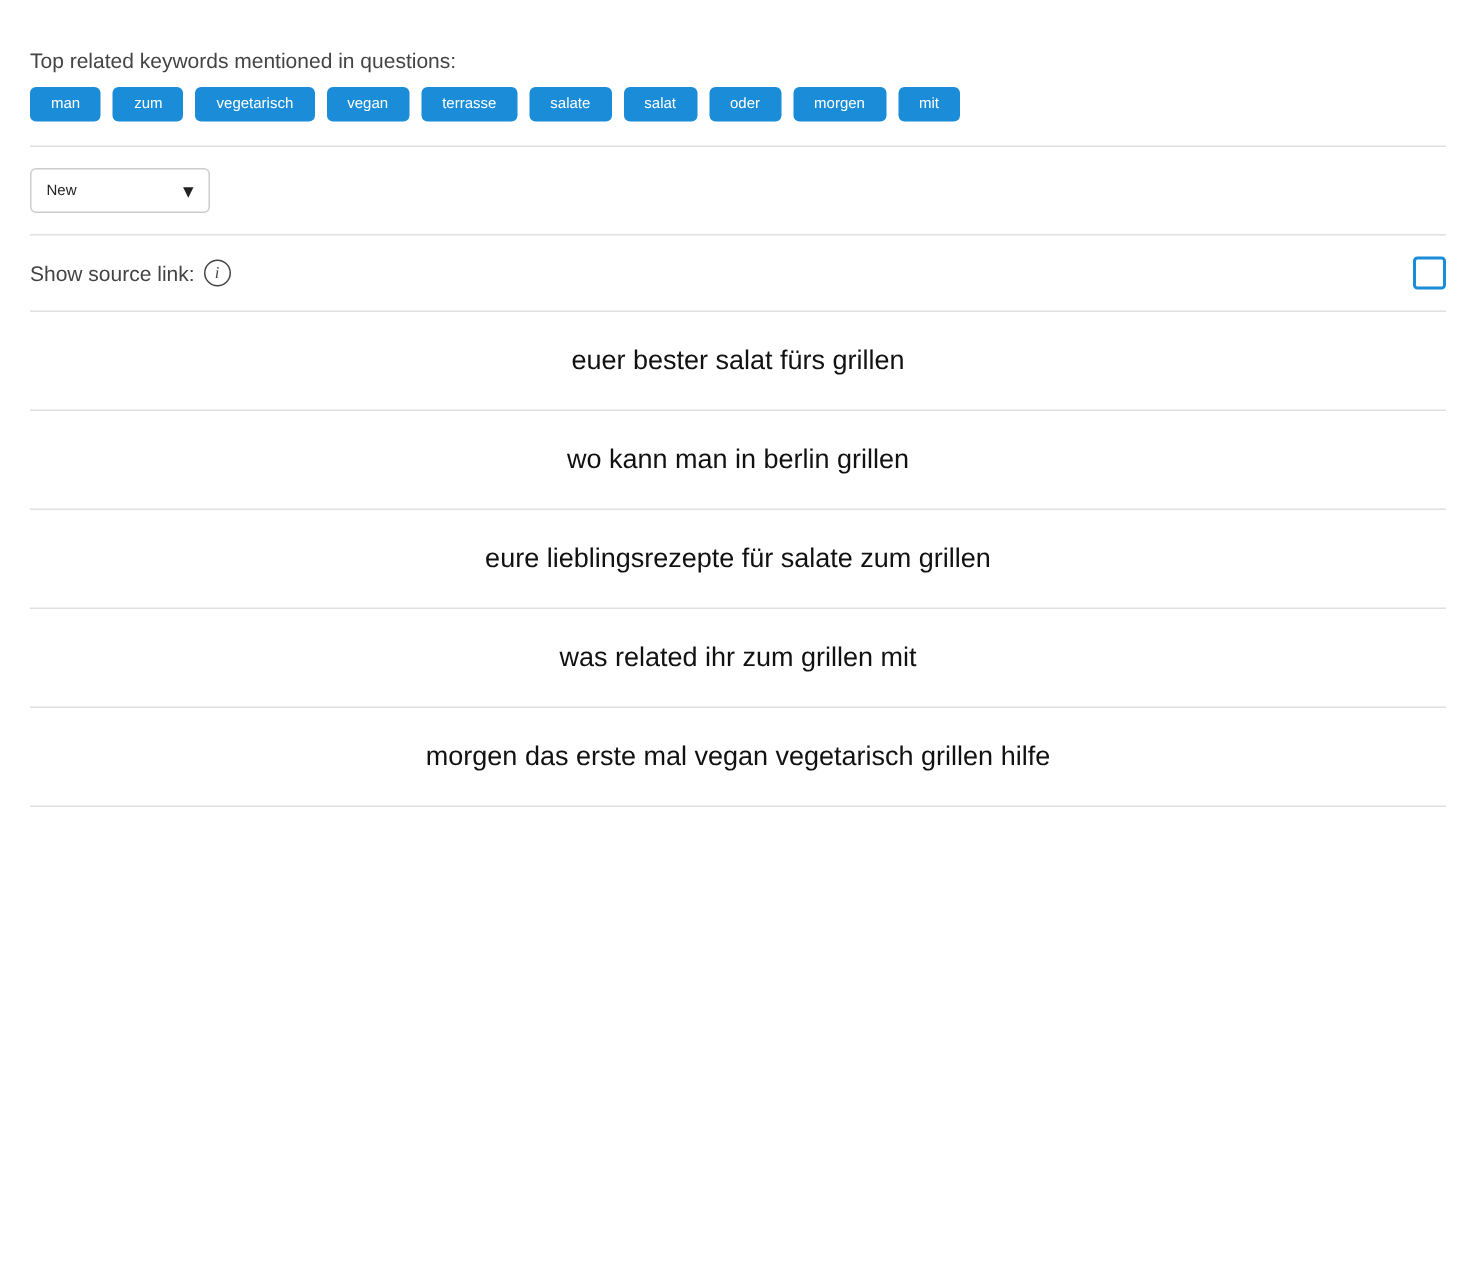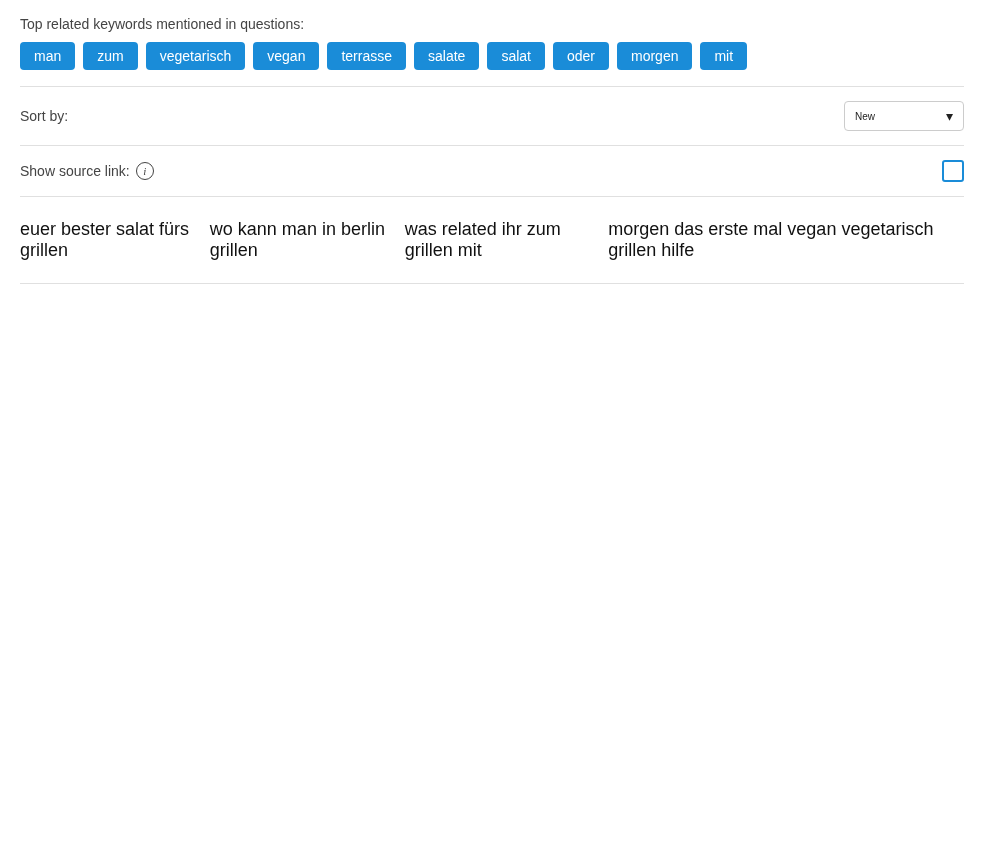--- a/index.html
+++ b/index.html
@@ -10,21 +10,21 @@
 
     body {
       font-family: Arial, sans-serif;
       background: #ffffff;
       color: #222222;
       width: 984px;
       min-height: 853px;
     }
 
     .container {
-      padding: 16px 20px;
+      padding: 32px 20px;
     }
 
     .keywords-section {
       padding-bottom: 16px;
       border-bottom: 1px solid #e0e0e0;
     }
 
     .keywords-title {
       font-size: 14px;
       color: #444;
@@ -35,21 +35,21 @@
       display: flex;
       flex-wrap: wrap;
       gap: 8px;
     }
 
     .keyword-tag {
       background-color: #1a8cd8;
       color: #ffffff;
       padding: 6px 14px;
       border-radius: 4px;
-      font-size: 14px;
+      font-size: 10px;
       cursor: pointer;
     }
 
     .sort-section {
       display: flex;
       align-items: center;
       padding: 14px 0;
       border-bottom: 1px solid #e0e0e0;
     }
 
@@ -116,21 +116,22 @@
       width: 22px;
       height: 22px;
       border: 2px solid #1a8cd8;
       border-radius: 3px;
       background: #fff;
       cursor: pointer;
     }
 
     .questions-list {
       display: flex;
-      flex-direction: row;
+      flex-direction: column;
+      text-align: center;
     }
 
     .question-item {
       padding: 22px 0;
       border-bottom: 1px solid #e0e0e0;
       font-size: 18px;
       color: #111;
       cursor: pointer;
     }
   </style>
@@ -150,36 +151,36 @@
         <span class="keyword-tag">terrasse</span>
         <span class="keyword-tag">salate</span>
         <span class="keyword-tag">salat</span>
         <span class="keyword-tag">oder</span>
         <span class="keyword-tag">morgen</span>
         <span class="keyword-tag">mit</span>
       </div>
   </div>
 
   <div class="sort-section">
-    <span class="sort-label">Sort by:</span>
     <div class="sort-select-wrapper">
       <span class="sort-select-label">New</span>
       <span class="chevron-icon">▾</span>
     </div>
   </div>
 
   <div class="source-link-section">
     <span class="source-link-label">
       <span>Show source link:</span>
       <span class="info-icon">i</span>
     </span>
     <div class="checkbox-wrapper"></div>
   </div>
 
   <div class="questions-list">
 
   <div class="question-item">euer bester salat fürs grillen</div>
       <div class="question-item">wo kann man in berlin grillen</div>
+      <div class="question-item">eure lieblingsrezepte für salate zum grillen</div>
       <div class="question-item">was related ihr zum grillen mit</div>
       <div class="question-item">morgen das erste mal vegan vegetarisch grillen hilfe</div>
     </div>
 
 </div>
 
 </body></html>

